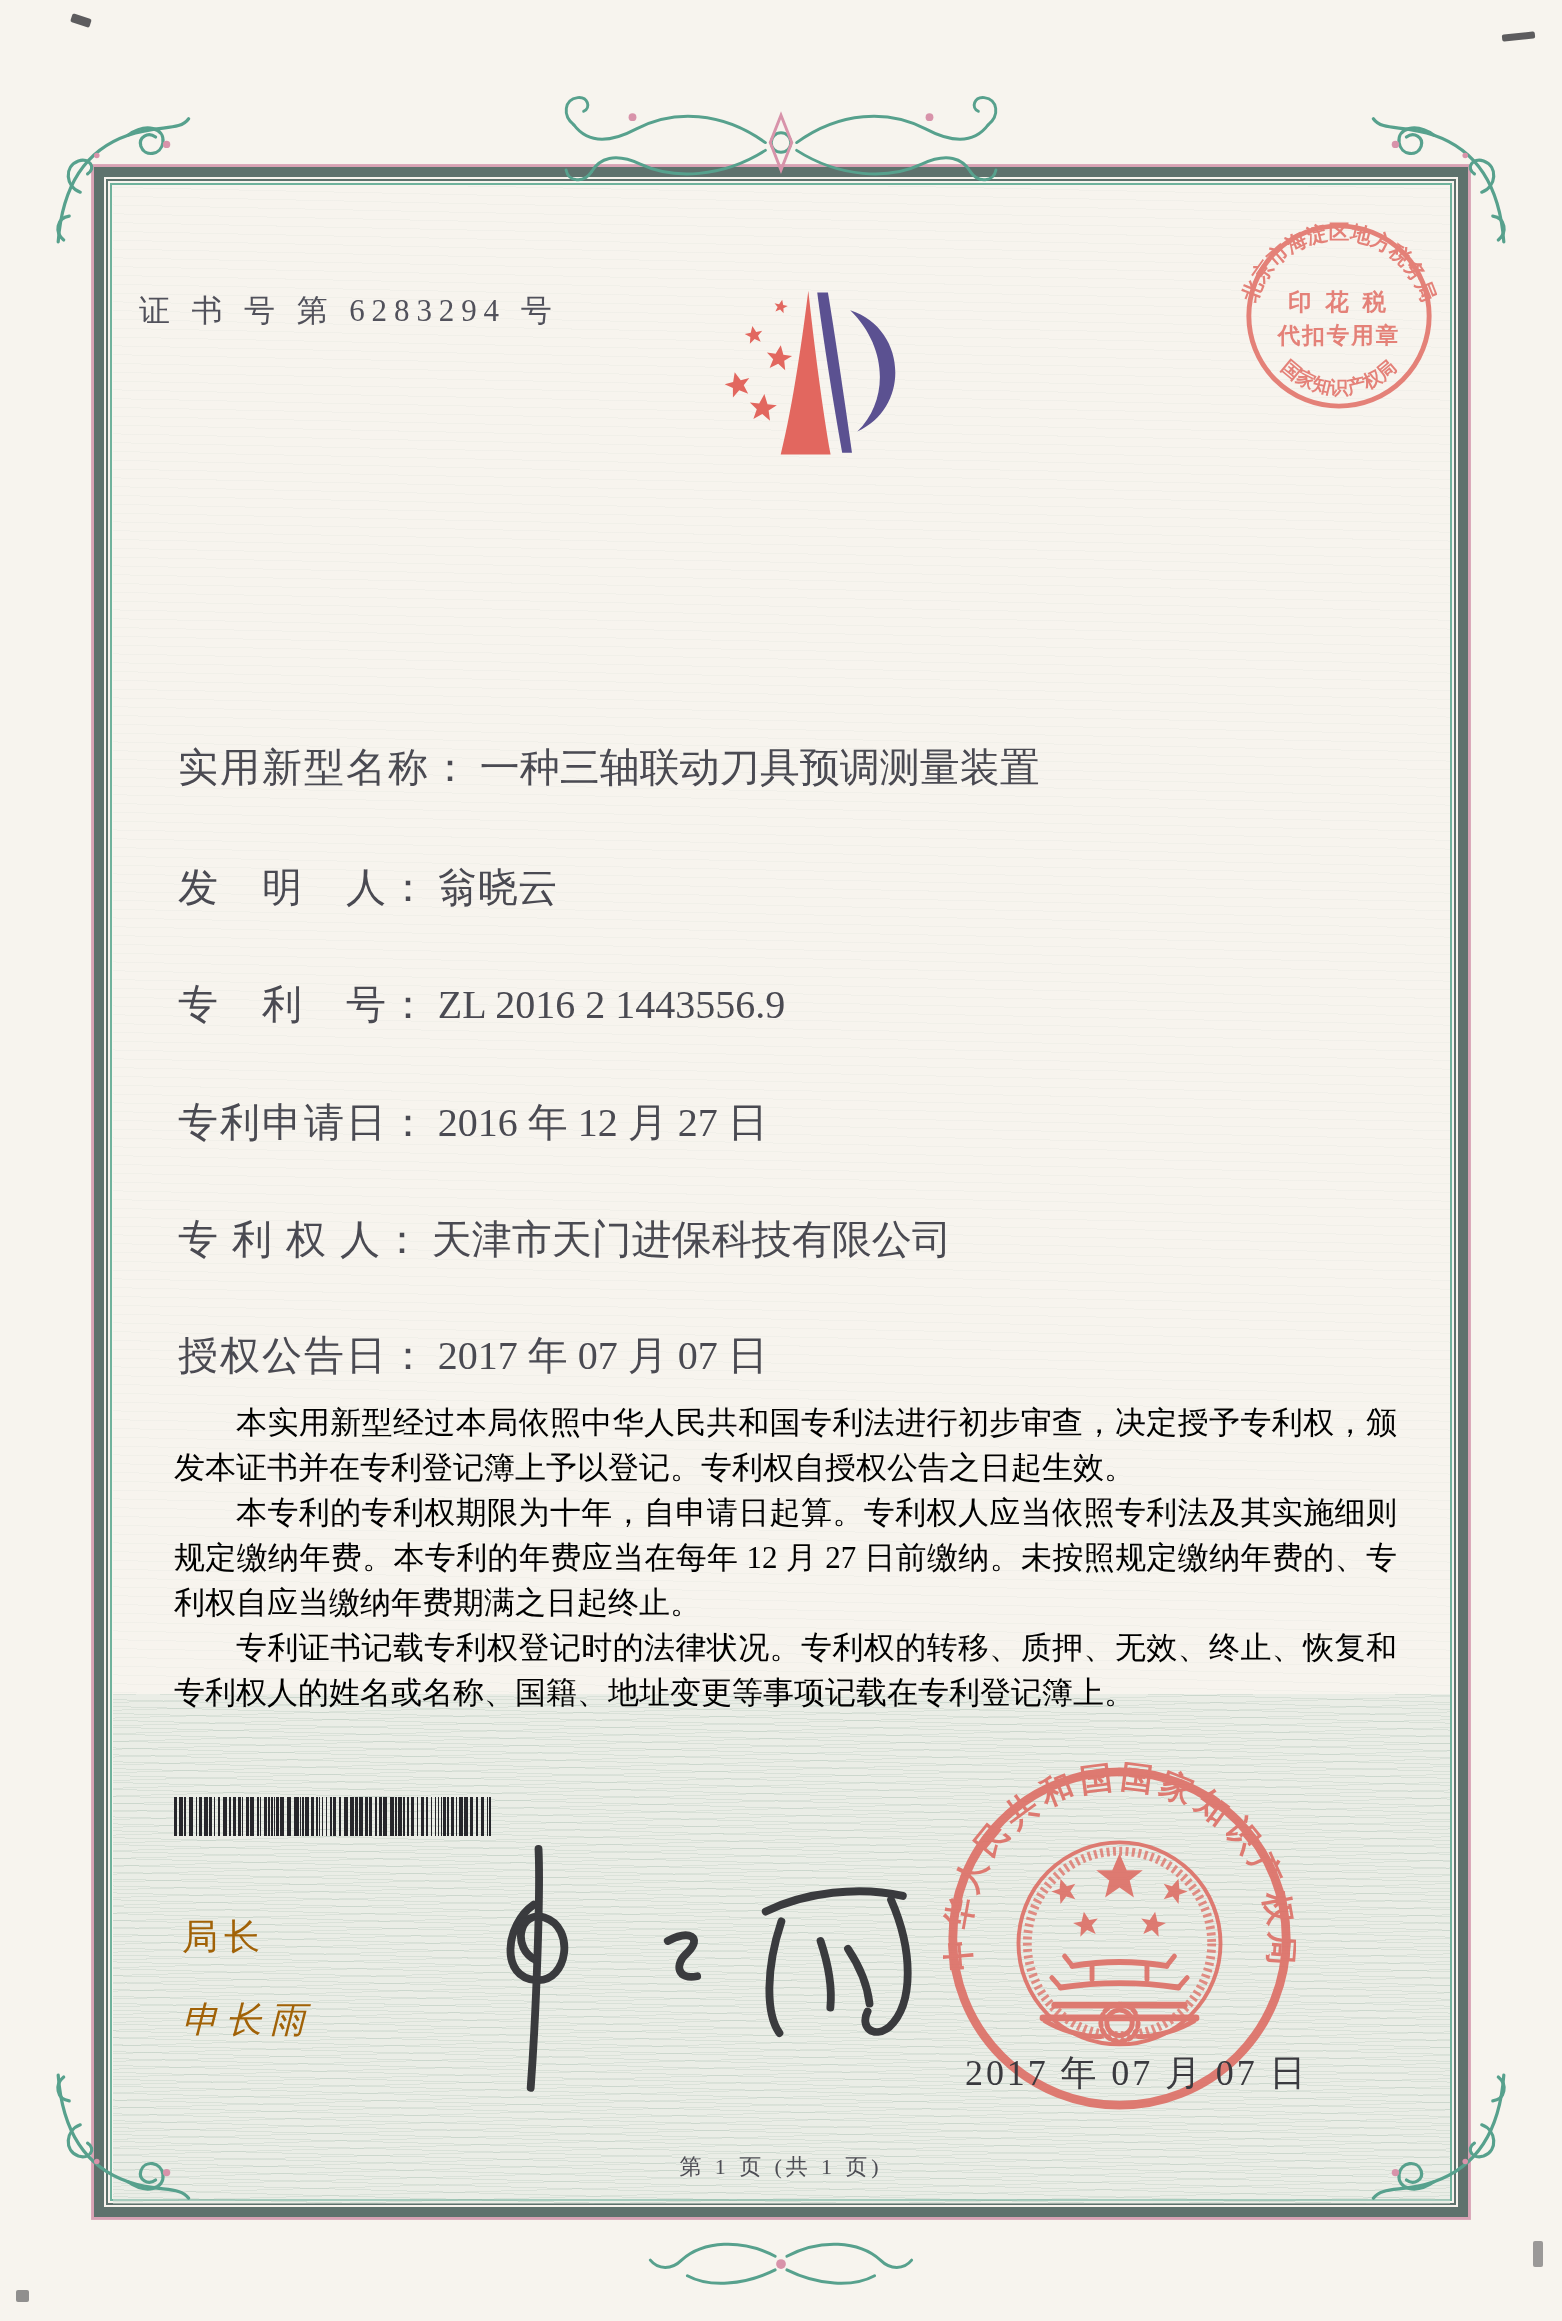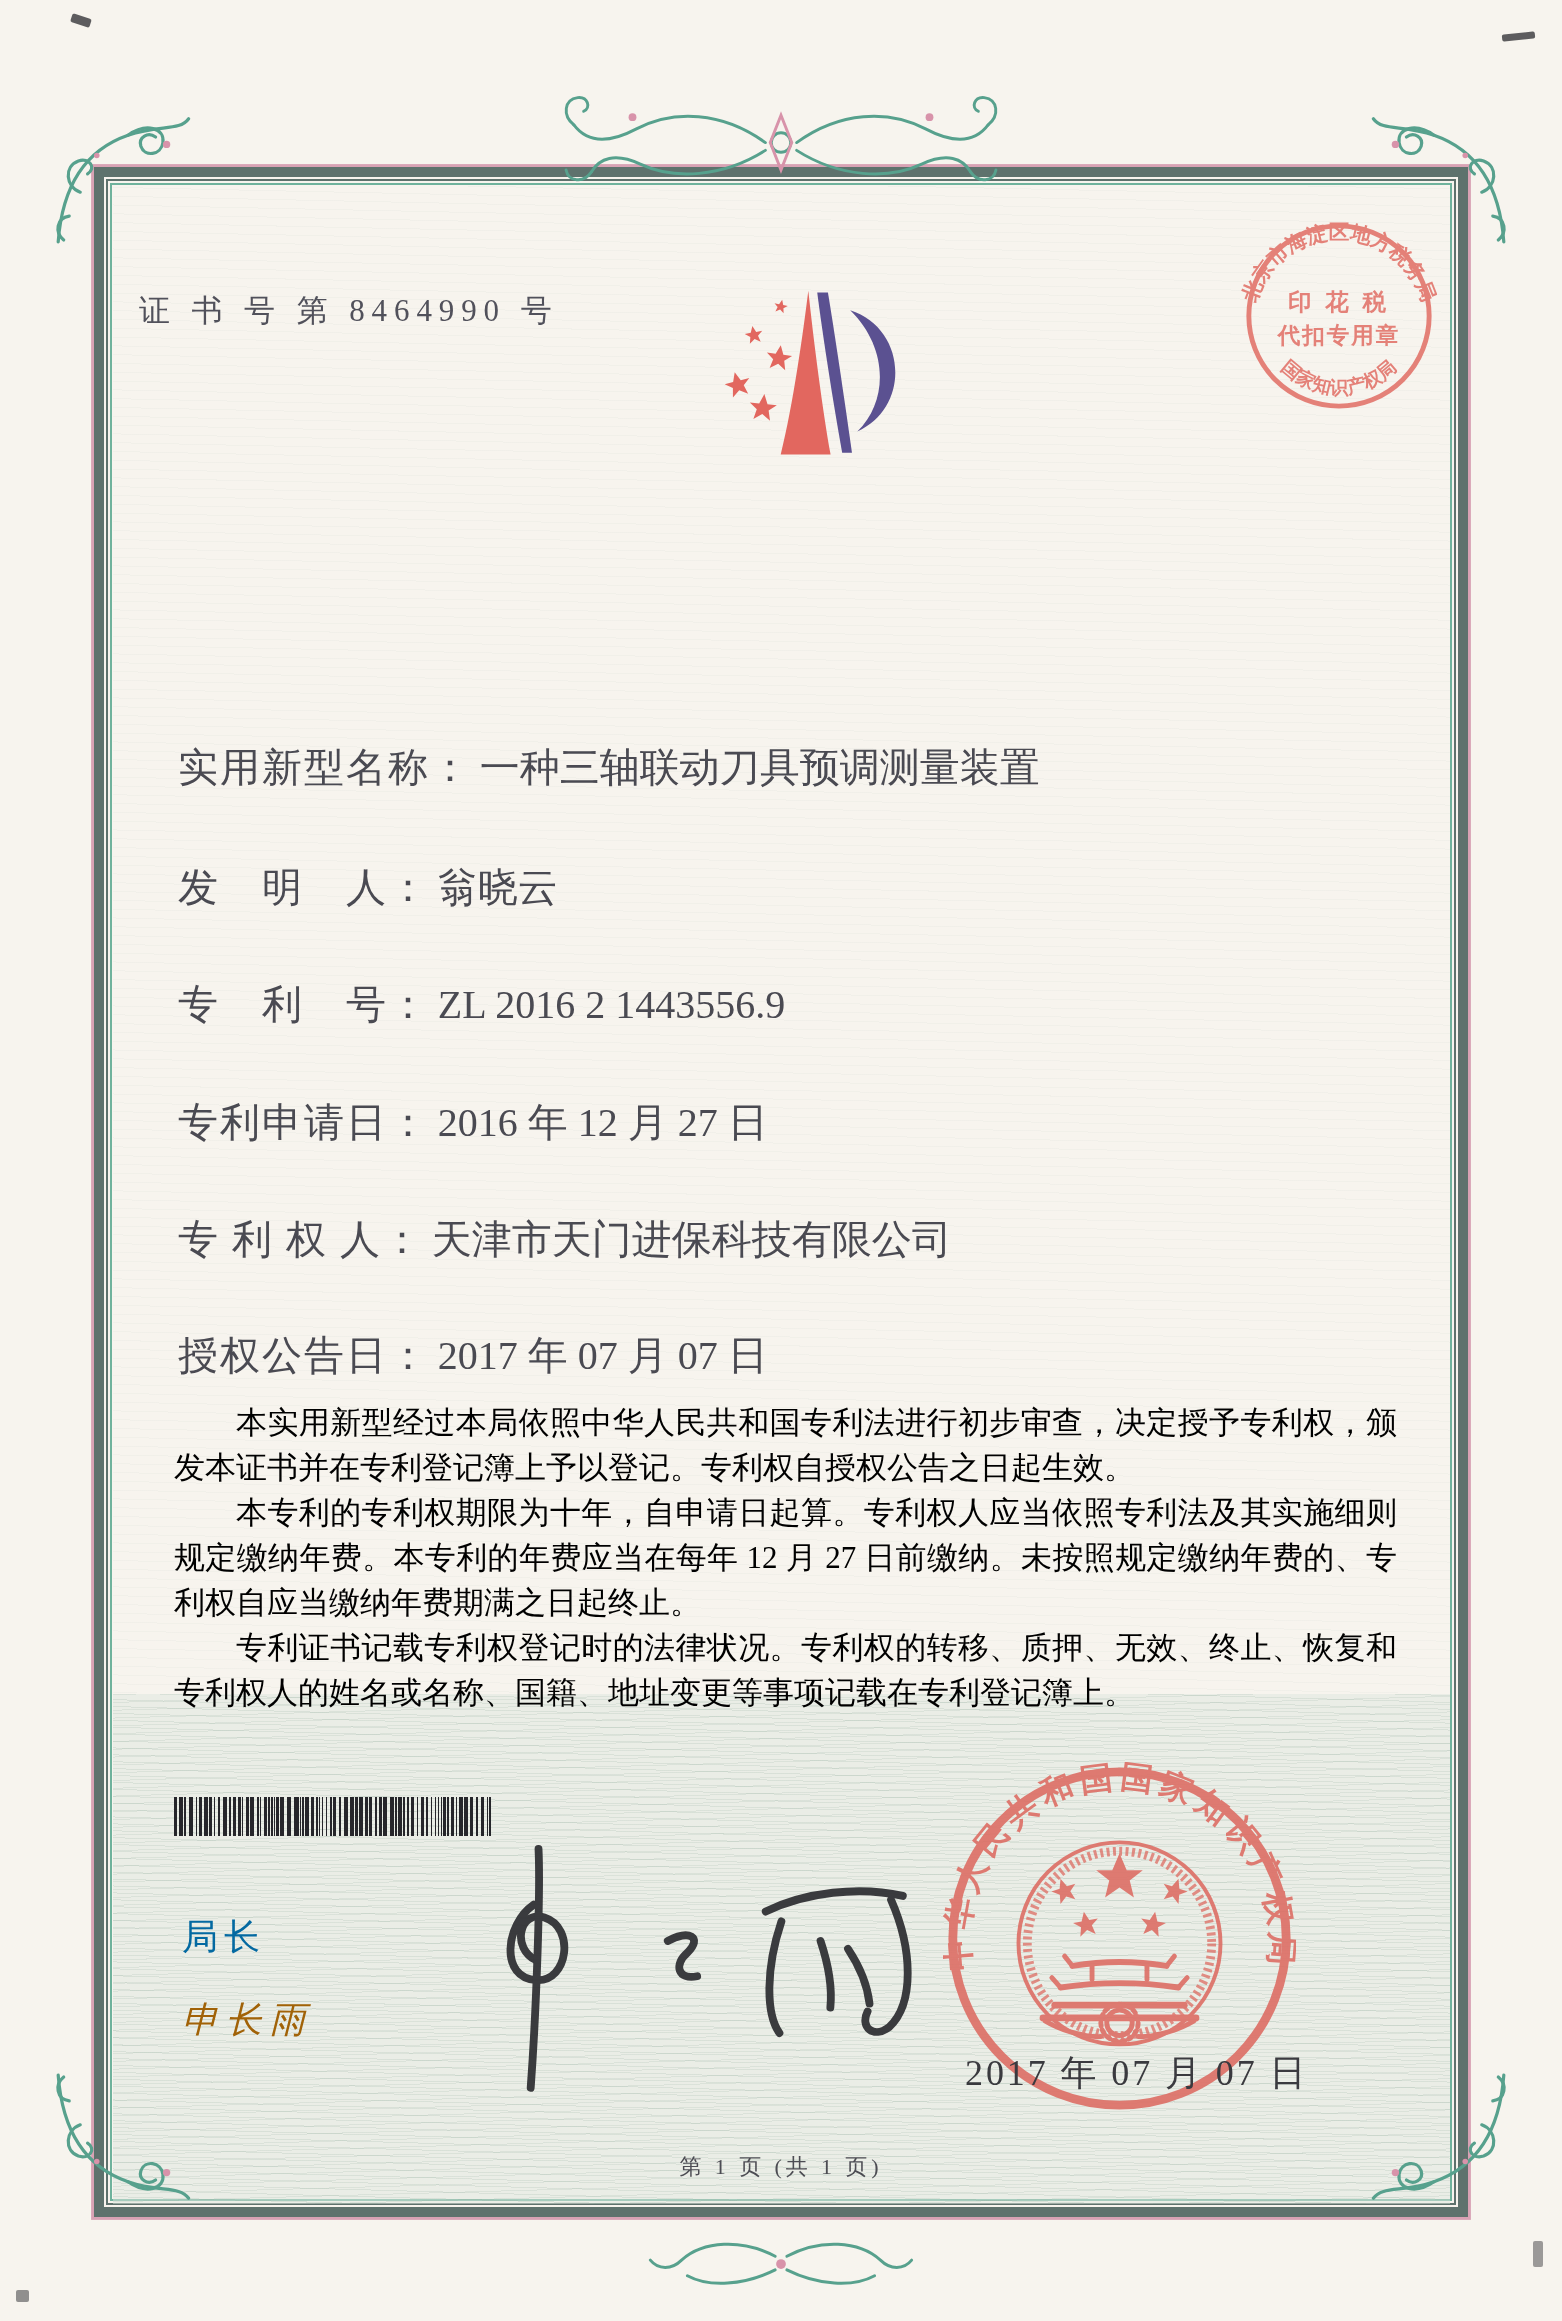--- a/index.html
+++ b/index.html
@@ -43,21 +43,21 @@
   .field .lab{letter-spacing:2px;}
   .field .val{margin-left:7.8px;}
   .f0{top:740px}.f1{top:860px}.f2{top:977px}.f3{top:1095px}.f4{top:1212px}.f5{top:1328px}
   .bodytext{
     position:absolute;left:174px;top:1400px;width:1223px;
     font-size:31px;line-height:45px;color:#000000;text-align:justify;
   }
   .bodytext p{margin:0;text-indent:2em;}
   .barcode{position:absolute;left:174px;top:1797px;width:323px;height:39px;}
   .barcode i{position:absolute;top:0;bottom:0;background:#26262b;}
-  .director-label{position:absolute;left:182px;top:1913px;font-size:36px;letter-spacing:5.9px;color:#0369a1;}
+  .director-label{position:absolute;left:182px;top:1913px;font-size:36px;letter-spacing:5.9px;color:#a16207;}
   .director-name{position:absolute;left:182px;top:1996px;font-size:36px;letter-spacing:7.8px;color:#a16207;font-style:italic;}
   .signature{position:absolute;left:421px;top:1831px;}
   .seal{position:absolute;left:943px;top:1762px;opacity:.88;}
   .seal-date{
     position:absolute;left:965px;top:2049px;width:353px;font-size:36px;letter-spacing:2.9px;
     color:#3a3a3f;white-space:nowrap;
   }
   .footer-page{
     position:absolute;left:0;top:2152px;width:100%;text-align:center;
     font-size:22px;letter-spacing:3.9px;color:#4c4c53;
@@ -140,21 +140,21 @@
     </g>
     <use href="#bwingL" transform="translate(300,0) scale(-1,1)"></use>
     <circle cx="150" cy="38" r="5" fill="#d893aa"></circle>
   </svg>
 
   <div class="mark m1"></div>
   <div class="mark m2"></div>
   <div class="mark m3"></div>
   <div class="mark m4"></div>
 
-  <div class="cert-no">证 书 号 第 8464990 号</div>
+  <div class="cert-no">证 书 号 第 6283294 号</div>
 
   <svg class="top-stamp" width="196" height="196" viewBox="0 0 200 200">
     <circle cx="100" cy="100" r="92" fill="none" stroke="#e2756c" stroke-width="5"></circle>
     <path id="tsTop" d="M 14,128 A 88,88 0 1 1 186,128" fill="none"></path>
     <path id="tsBot" d="M 30,140 A 82,82 0 0 0 170,140" fill="none"></path>
     <text font-size="21" fill="#e2756c" font-weight="bold">
       <textPath href="#tsTop" startOffset="50%" text-anchor="middle">北京市海淀区地方税务局</textPath>
     </text>
     <text font-size="19" fill="#e2756c" font-weight="bold">
       <textPath href="#tsBot" startOffset="50%" text-anchor="middle">国家知识产权局</textPath>

